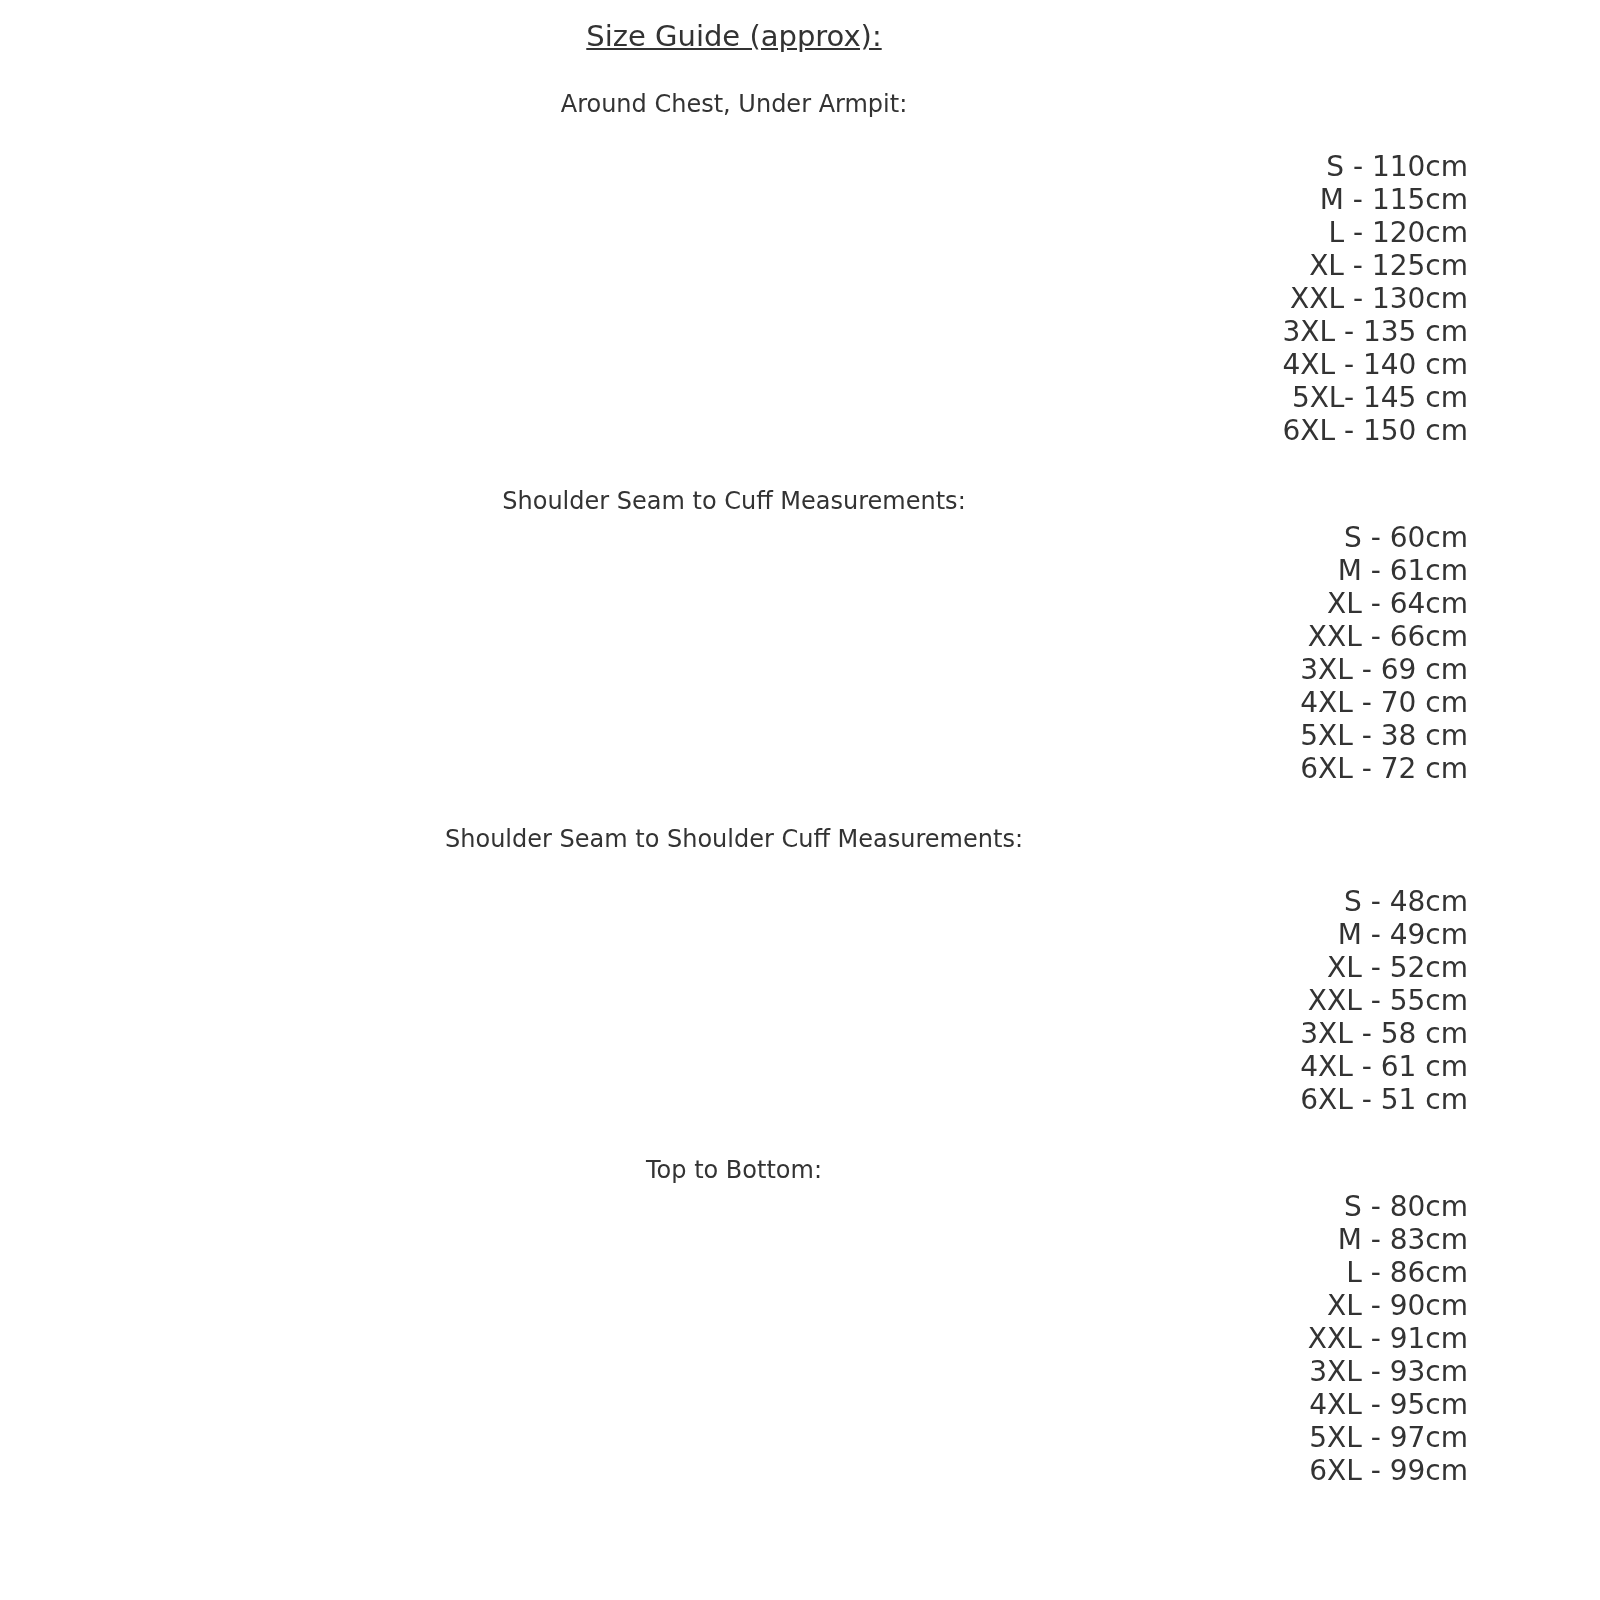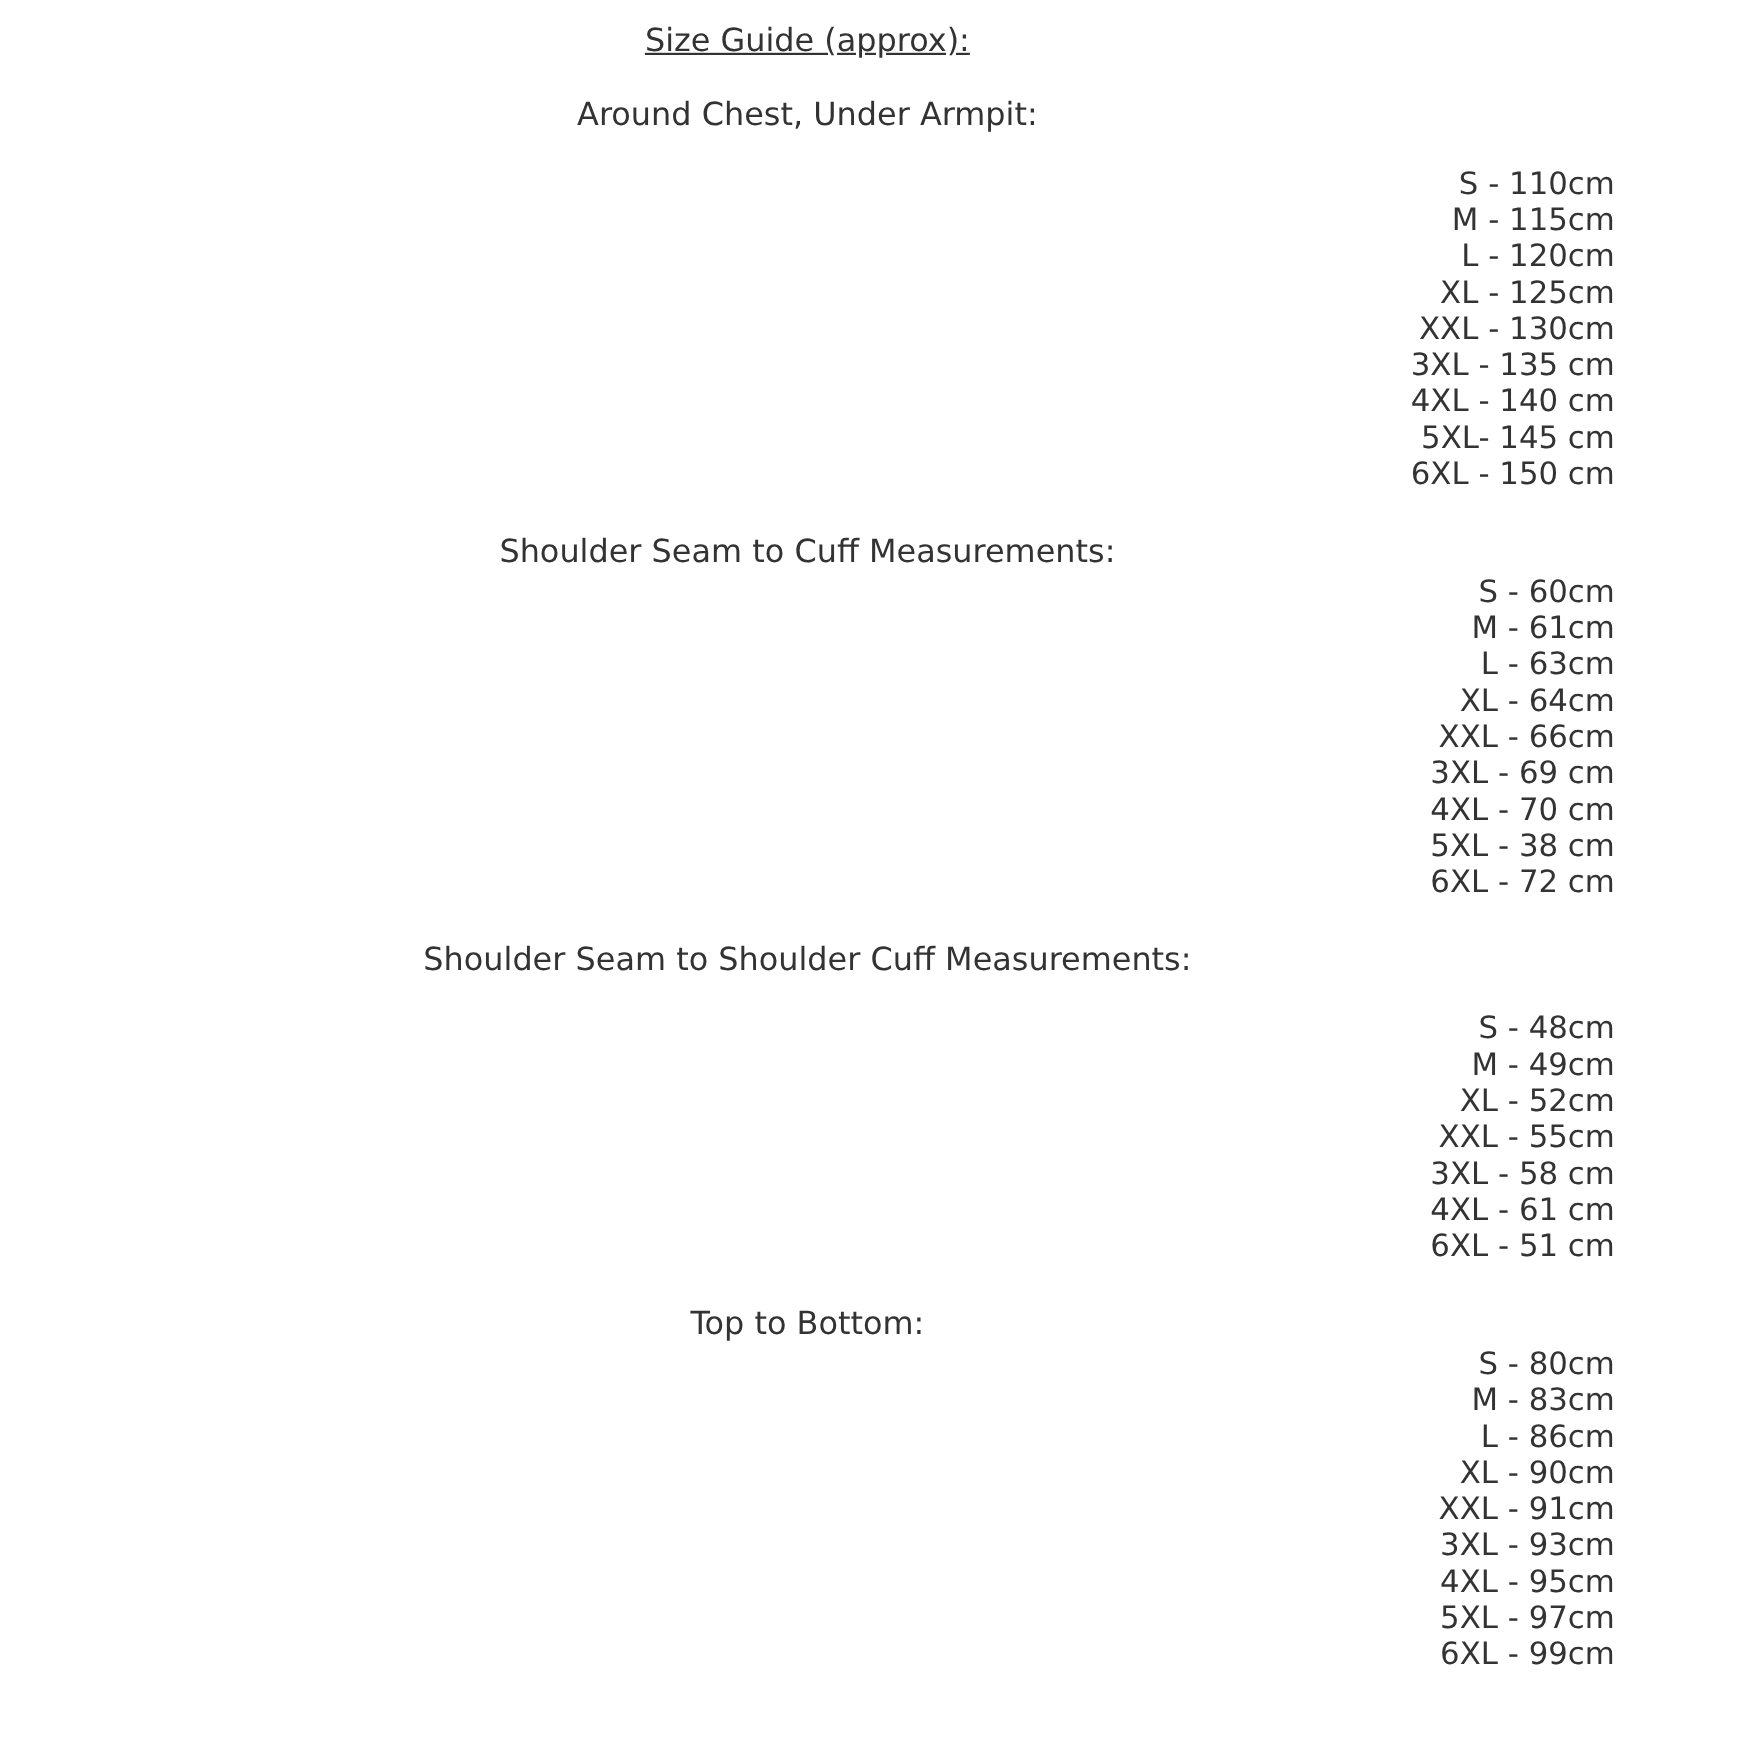--- a/index.html
+++ b/index.html
@@ -22,21 +22,21 @@
     text-align: center;
   }
   .title {
     font-size: 29px;
     line-height: 44px;
     text-decoration: underline;
     margin-bottom: 26px;
     color: #333333;
   }
   .section-heading {
-    font-size: 29px;
+    font-size: 24px;
     line-height: 40px;
     color: #333333;
   }
   .row {
     font-size: 28px;
     line-height: 33px;
     color: #333333;
     white-space: pre;
     text-align: right;
   }
@@ -61,21 +61,20 @@
         <div class="row">3XL - 135 cm</div>
         <div class="row">4XL - 140 cm</div>
         <div class="row">5XL- 145 cm</div>
         <div class="row">6XL - 150 cm</div>
       </div>
       <div class="gap-lg"></div>
       <div class="block">
         <div class="section-heading">Shoulder Seam to Cuff Measurements:</div>
         <div class="row">S - 60cm</div>
         <div class="row">M - 61cm</div>
-        <div class="row">L - 63cm</div>
         <div class="row">XL - 64cm</div>
         <div class="row">XXL - 66cm</div>
         <div class="row">3XL - 69 cm</div>
         <div class="row">4XL - 70 cm</div>
         <div class="row">5XL - 38 cm</div>
         <div class="row">6XL - 72 cm</div>
       </div>
       <div class="gap-lg"></div>
       <div class="block">
         <div class="section-heading">Shoulder Seam to Shoulder Cuff Measurements:</div>

